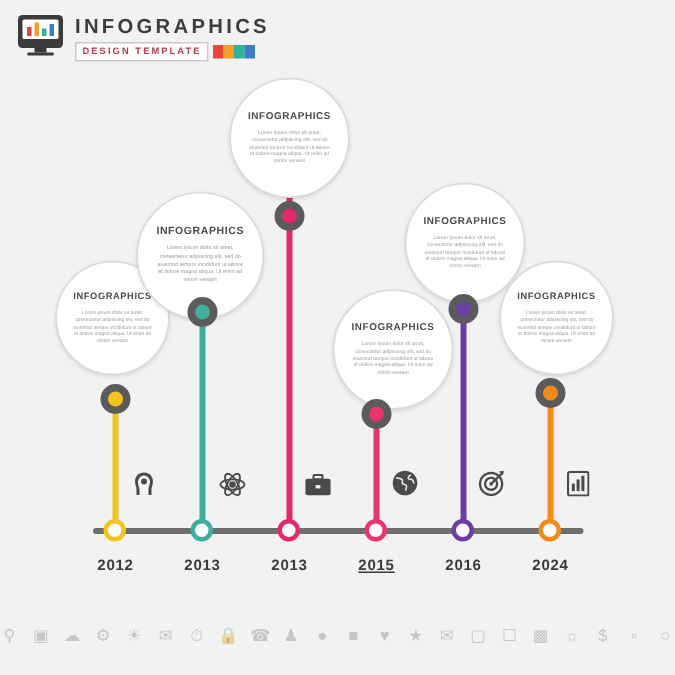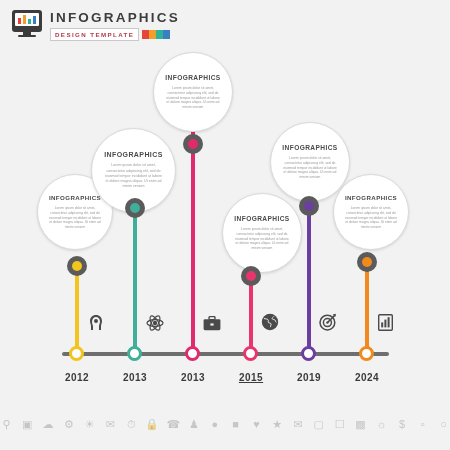--- a/index.html
+++ b/index.html
@@ -240,21 +240,21 @@
   <div class="node" style="left:127px;top:346px;border-color:#3fae9a;"></div>
   <div class="node" style="left:185px;top:346px;border-color:#e12a6e;"></div>
   <div class="node" style="left:243px;top:346px;border-color:#e8356d;"></div>
   <div class="node" style="left:301px;top:346px;border-color:#6b3fa0;"></div>
   <div class="node" style="left:359px;top:346px;border-color:#f08a1d;"></div>
 
   <div class="year" style="left:57px;top:372px;">2012</div>
   <div class="year" style="left:115px;top:372px;">2013</div>
   <div class="year" style="left:173px;top:372px;">2013</div>
   <div class="year" style="left:231px;top:372px;text-decoration:underline;">2015</div>
-  <div class="year" style="left:289px;top:372px;">2019</div>
+  <div class="year" style="left:289px;top:372px;">2016</div>
   <div class="year" style="left:347px;top:372px;">2024</div>
 
   <div class="strip">
     <span>⚲</span>
     <span>▣</span>
     <span>☁</span>
     <span>⚙</span>
     <span>☀</span>
     <span>✉</span>
     <span>⏱</span>

